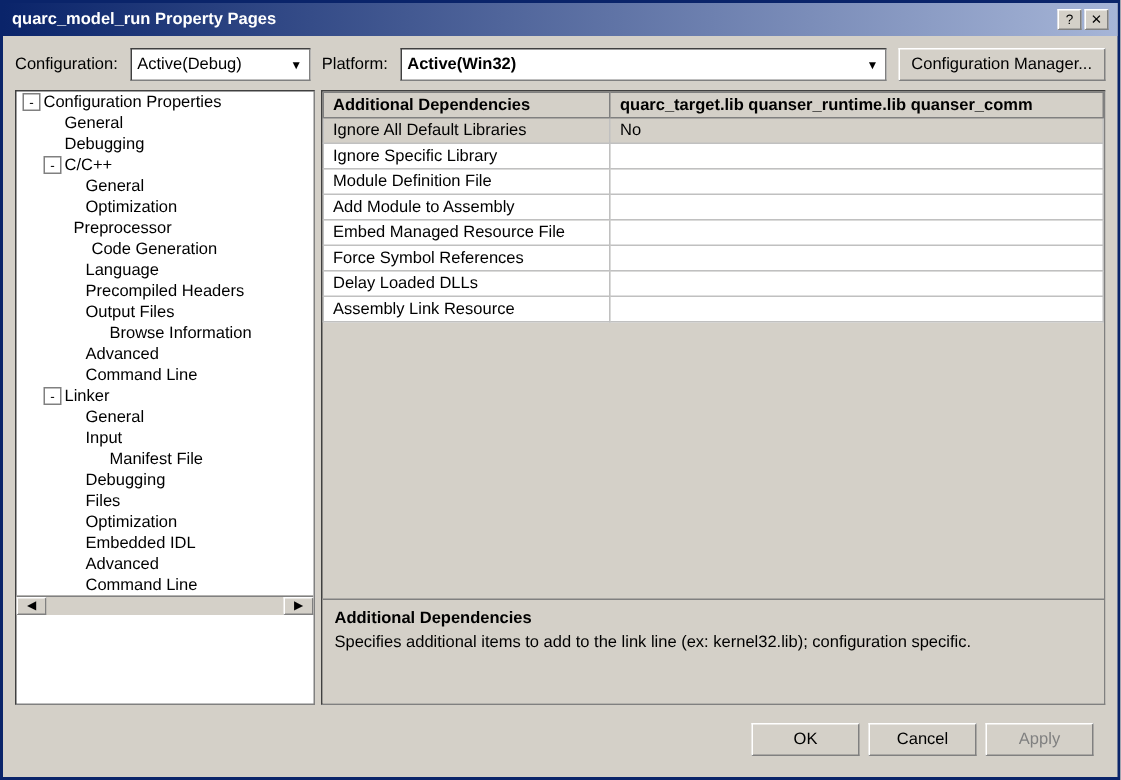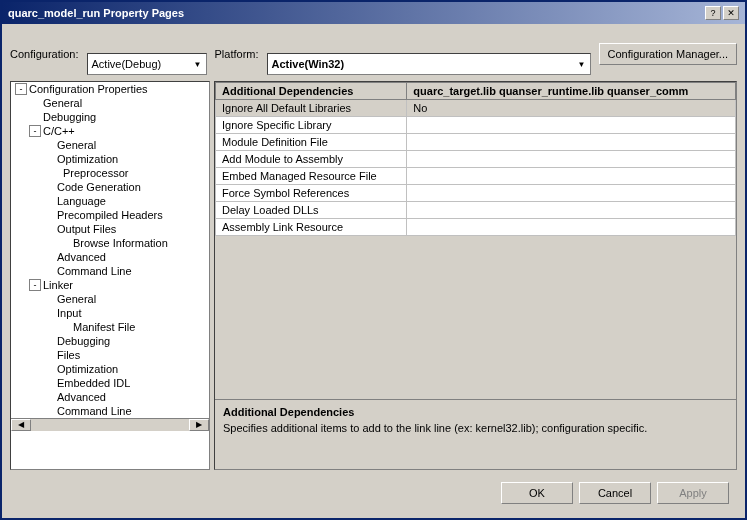--- a/index.html
+++ b/index.html
@@ -31,21 +31,20 @@
 
     .content-area { flex: 1; padding: 8px; display: flex; flex-direction: column; gap: 6px; overflow: hidden; }
 
     .config-row { display: flex; align-items: center; gap: 8px; }
     .config-label { font-size: 11px; }
     .config-select {
       height: 22px; background: white; border: 1px solid #808080;
       border-top-color: #404040; border-left-color: #404040;
       padding: 1px 4px; display: flex; align-items: center; justify-content: space-between;
       cursor: pointer;
-      margin-top: 21px;
     }
     .config-select-main { width: 120px; }
     .config-select-platform { width: 200px; flex: 1; font-weight: bold; }
     .select-arrow { font-size: 8px; }
     .config-manager-btn {
       height: 22px; padding: 0 8px;
       background: #d4d0c8;
       border: 1px solid #808080;
       border-top-color: #fff; border-left-color: #fff;
       cursor: pointer;
@@ -169,25 +168,25 @@
               <span>C/C++</span>
             </div>
             <div class="tree-item" style="padding-left: 32px;">
               <div style="width: 14px; display: inline-block; flex-shrink: 0;"></div>
               <span>General</span>
             </div>
             <div class="tree-item" style="padding-left: 32px;">
               <div style="width: 14px; display: inline-block; flex-shrink: 0;"></div>
               <span>Optimization</span>
             </div>
-            <div class="tree-item" style="padding-left: 38px; align-items: flex-end;">
+            <div class="tree-item" style="padding-left: 24px; align-items: flex-end;">
               <div style="width: 14px; display: inline-block; flex-shrink: 0;"></div>
               <span>Preprocessor</span>
             </div>
-            <div class="tree-item" style="padding-left: 32px;">
+            <div class="tree-item" style=" margin-left: 36px;">
               <div style="width: 14px; display: inline-block; flex-shrink: 0;"></div>
               <span>Code Generation</span>
             </div>
             <div class="tree-item" style="padding-left: 32px;">
               <div style="width: 14px; display: inline-block; flex-shrink: 0;"></div>
               <span>Language</span>
             </div>
             <div class="tree-item" style="padding-left: 32px;">
               <div style="width: 14px; display: inline-block; flex-shrink: 0;"></div>
               <span>Precompiled Headers</span>

